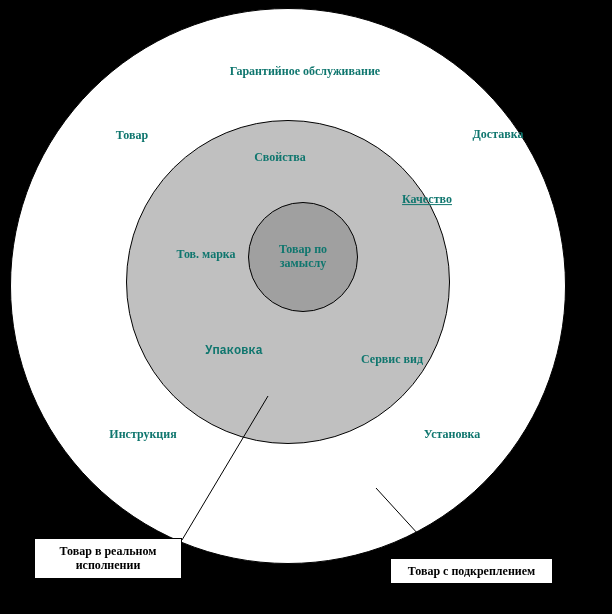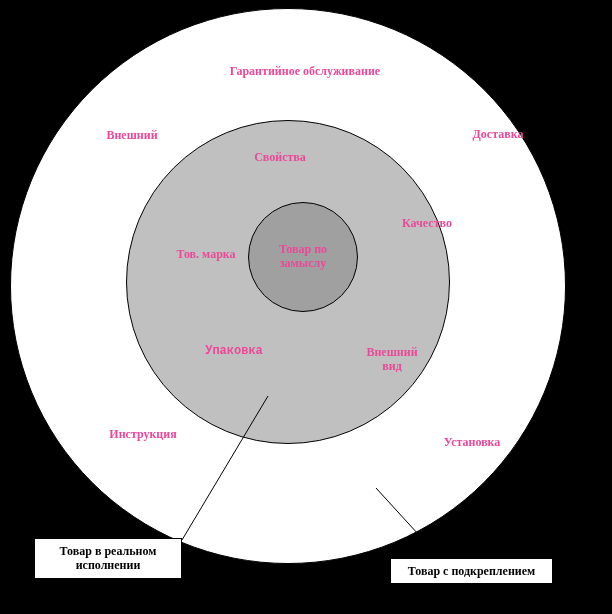--- a/index.html
+++ b/index.html
@@ -39,21 +39,21 @@
   #inner-circle {
     left: 248px;
     top: 202px;
     width: 110px;
     height: 110px;
     background: #a0a0a0;
     border: 1px solid #000000;
   }
   .label {
     position: absolute;
-    color: #ec4899;
+    color: #0f766e;
     font-weight: bold;
     font-size: 12px;
     line-height: 1.15;
     text-align: center;
     white-space: pre-line;
     transform: translate(-50%, -50%);
   }
   .callout-box {
     position: absolute;
     background: #ffffff;
@@ -94,27 +94,27 @@
   <div id="outer-circle" class="circle"></div>
   <div id="middle-circle" class="circle"></div>
   <div id="inner-circle" class="circle"></div>
 
   <svg id="leader-lines">
     <line x1="268" y1="396" x2="182" y2="540" stroke="#000000" stroke-width="1"></line>
     <line x1="376" y1="488" x2="440" y2="558" stroke="#000000" stroke-width="1"></line>
   </svg>
 
   <div class="label" style="left:305px; top:72px;">Гарантийное обслуживание</div>
-  <div class="label" style="left:132px; top:136px;">Внешний</div>
+  <div class="label" style="left:132px; top:136px;">Товар</div>
   <div class="label" style="left:498px; top:135px;">Доставка</div>
   <div class="label" style="left:272px; top:158px;margin-left:8px;">Свойства</div>
-  <div class="label" style="left:427px; top:224px;">Качество</div>
+  <div class="label" style="left:427px; top:200px;text-decoration:underline;">Качество</div>
   <div class="label" style="left:206px; top:255px;">Тов. марка</div>
   <div class="label" style="left:303px; top:257px; width:90px;text-align:center;">Товар по замыслу</div>
   <div class="label" style="left:234px; top:352px;font-family:Liberation Mono, monospace;">Упаковка</div>
-  <div class="label" style="left:392px; top:360px; width:70px;">Внешний вид</div>
+  <div class="label" style="left:392px; top:360px; width:70px;">Сервис вид</div>
   <div class="label" style="left:143px; top:435px;">Инструкция</div>
-  <div class="label" style="left:472px; top:435px;margin-top:8px;">Установка</div>
+  <div class="label" style="left:452px; top:435px;">Установка</div>
 
   <div id="callout-augmented" class="callout-box">Товар с подкреплением</div>
   <div id="callout-real" class="callout-box">Товар в реальном исполнении</div>
 
 </div>
 
 </body></html>

